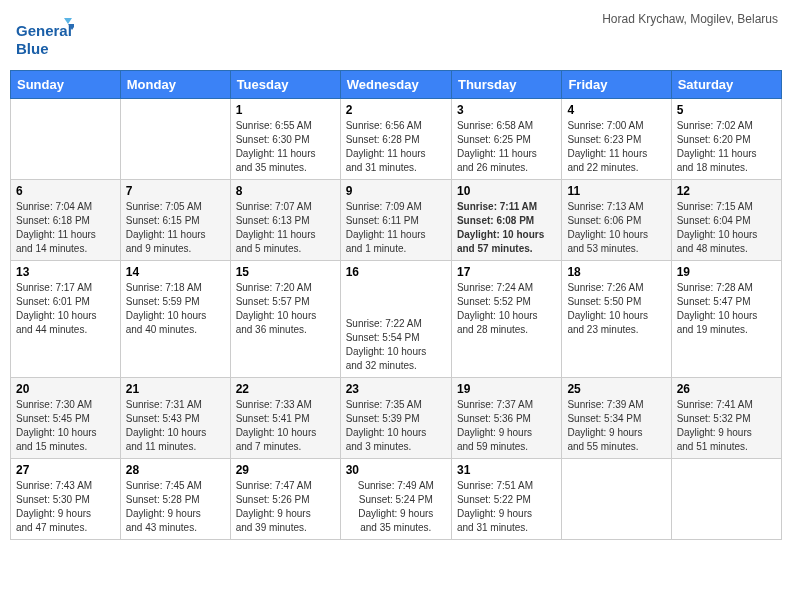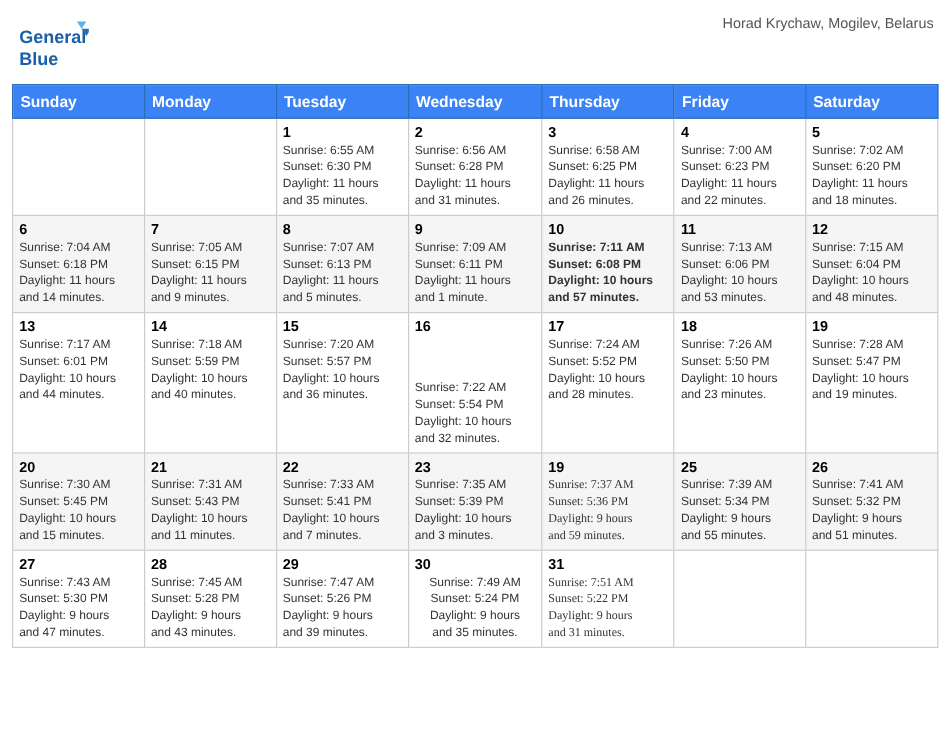--- a/index.html
+++ b/index.html
@@ -273,21 +273,21 @@
         </td>
         <td>
           <span class="day-num">23</span>
           <div class="day-info" style="white-space: pre-line;">Sunrise: 7:35 AM
 Sunset: 5:39 PM
 Daylight: 10 hours
 and 3 minutes.</div>
         </td>
         <td>
           <span class="day-num">19</span>
-          <div class="day-info" style="white-space: pre-line; font-family: Liberation Serif, serif;">Sunrise: 7:37 AM
+          <div class="day-info" style="white-space: pre-line;">Sunrise: 7:37 AM
 Sunset: 5:36 PM
 Daylight: 9 hours
 and 59 minutes.</div>
         </td>
         <td>
           <span class="day-num">25</span>
           <div class="day-info" style="white-space: pre-line;">Sunrise: 7:39 AM
 Sunset: 5:34 PM
 Daylight: 9 hours
 and 55 minutes.</div>
@@ -324,21 +324,21 @@
         </td>
         <td>
           <span class="day-num">30</span>
           <div class="day-info" style="white-space: pre-line; text-align: center;">Sunrise: 7:49 AM
 Sunset: 5:24 PM
 Daylight: 9 hours
 and 35 minutes.</div>
         </td>
         <td>
           <span class="day-num">31</span>
-          <div class="day-info" style="white-space: pre-line; font-family: Liberation Serif, serif;">Sunrise: 7:51 AM
+          <div class="day-info" style="white-space: pre-line;">Sunrise: 7:51 AM
 Sunset: 5:22 PM
 Daylight: 9 hours
 and 31 minutes.</div>
         </td>
         <td class="empty"></td>
         <td class="empty"></td>
       </tr>
     </tbody>
 </table>
 

